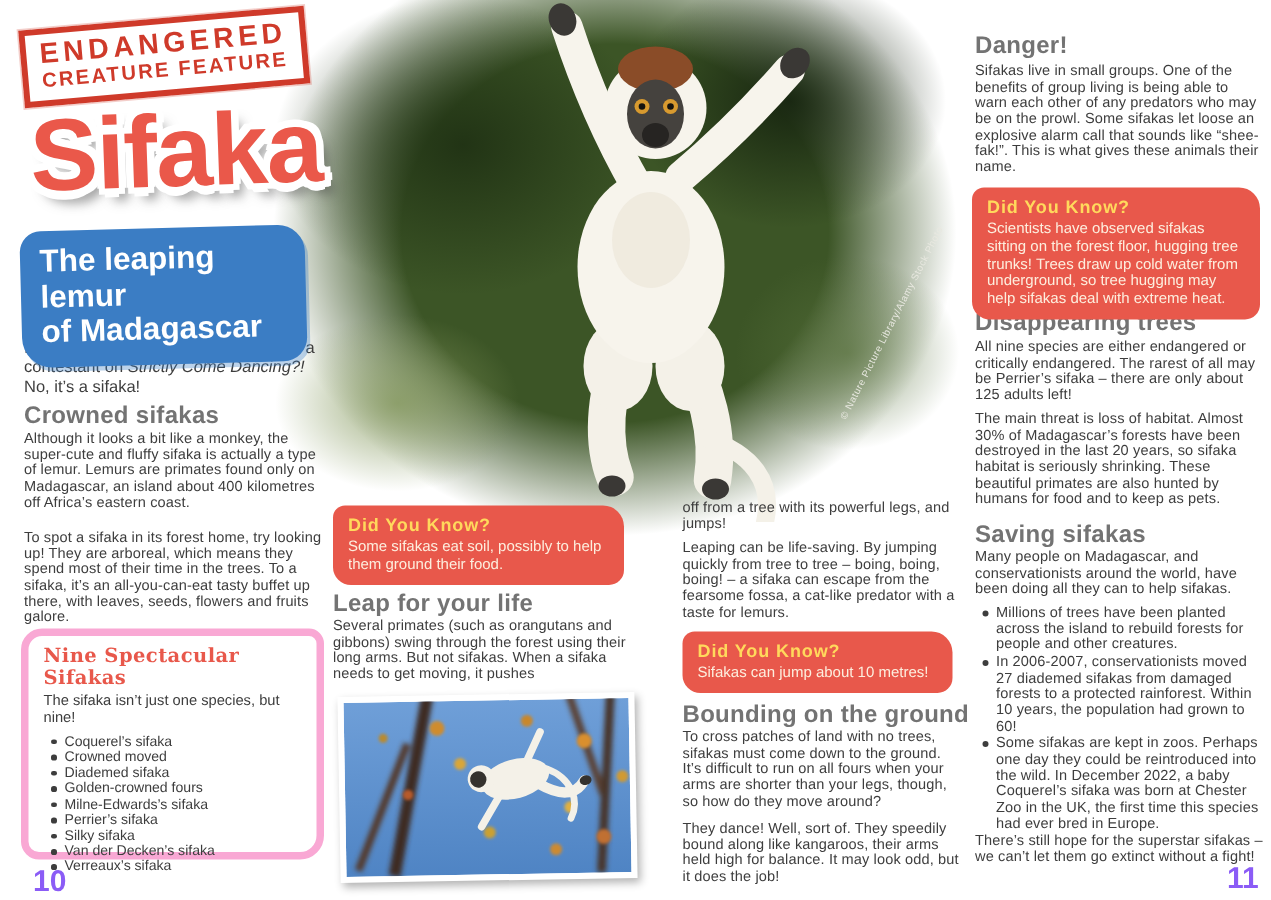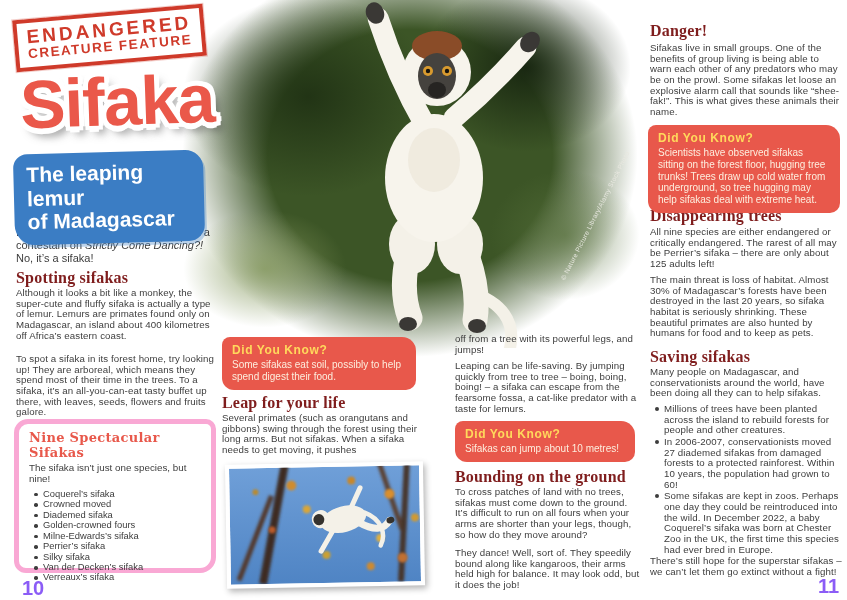--- a/index.html
+++ b/index.html
@@ -32,21 +32,21 @@
     left:14px; top:152px; z-index:4; transform:rotate(-1.5deg);
     background:#3b7dc4; color:#ffffff; padding:9px 13px 11px;
     border-radius:14px 18px 16px 20px; width:190px;
     font-size:21px; font-weight:bold; line-height:1.12;
     box-shadow:2px 3px 0 rgba(59,125,196,.35);
   }
 
   
   .body-txt { font-size:9.7px; line-height:1.1; color:#3d3d3d; letter-spacing:.1px; }
   .intro-txt { font-size:11px; line-height:1.2; color:#3d3d3d; }
-  h2.sec { font-size:16px; font-weight:bold; color:#7f1d1d; letter-spacing:.2px;font-family:Liberation Serif, serif; }
+  h2.sec { font-size:16px; font-weight:bold; color:#737373; letter-spacing:.2px; }
 
   
   .species-box {
     left:14px; top:419px; width:202px; height:154px; z-index:3;
     border:5px solid #f9a8d4; border-radius:14px 10px 16px 12px;
     background:#fff; padding:6px 8px 4px 10px;
   }
   .species-box h3 {
     font-family:"DejaVu Serif", serif; font-size:13px; font-weight:bold;
     color:#e8584b; margin-bottom:3px; letter-spacing:.3px;
@@ -138,21 +138,21 @@
 
 <div class="abs big-title">Sifaka</div>
 
 <div class="abs subtitle">
   <div>The leaping lemur</div>
   <div>of Madagascar</div>
 </div>
 
 <p class="abs intro-txt" style="left:16px; top:226px; width:200px; z-index:3;"><span>Is it a monkey? Is it a teddy bear? Is it a contestant on </span><span class="it">Strictly Come Dancing?!</span><span> No, it’s a sifaka!</span></p>
 
-<h2 class="abs sec" style="left:16px; top:269px; z-index:3;">Spotting sifakas</h2>
+<h2 class="abs sec" style="left:16px; top:269px; z-index:3;">Crowned sifakas</h2>
 <p class="abs body-txt" style="left:16px; top:288px; width:201px; z-index:3;">Although it looks a bit like a monkey, the super-cute and fluffy sifaka is actually a type of lemur. Lemurs are primates found only on Madagascar, an island about 400 kilometres off Africa’s eastern coast.</p>
 <p class="abs body-txt" style="left:16px; top:354px; width:201px; z-index:3;">To spot a sifaka in its forest home, try looking up! They are arboreal, which means they spend most of their time in the trees. To a sifaka, it’s an all-you-can-eat tasty buffet up there, with leaves, seeds, flowers and fruits galore.</p>
 
 <div class="abs species-box">
   <h3>Nine Spectacular Sifakas</h3>
   <p class="lead">The sifaka isn’t just one species, but nine!</p>
   <ul>
     <li>Coquerel’s sifaka</li>
     <li>Crowned moved</li>
     <li>Diademed sifaka</li>
@@ -162,21 +162,21 @@
     <li>Silky sifaka</li>
     <li>Van der Decken’s sifaka</li>
     <li>Verreaux’s sifaka</li>
   </ul>
 </div>
 
 <div class="abs pagenum" style="left:22px; top:577px;">10</div>
 
 <div class="abs dyk" style="left:222px; top:337px; width:194px;">
   <h4>Did You Know?</h4>
-  <p>Some sifakas eat soil, possibly to help spend digest their food.</p>
+  <p>Some sifakas eat soil, possibly to help them ground their food.</p>
 </div>
 
 <h2 class="abs sec" style="left:222px; top:394px; z-index:3;">Leap for your life</h2>
 <p class="abs body-txt" style="left:222px; top:413px; width:202px; z-index:3;">Several primates (such as orangutans and gibbons) swing through the forest using their long arms. But not sifakas. When a sifaka needs to get moving, it pushes</p>
 
 <div class="abs small-photo">
   <svg width="190" height="116" viewBox="0 0 190 116">
     <defs>
       <linearGradient id="sky" x1="0" y1="0" x2="0" y2="1">
         <stop offset="0" stop-color="#6f9fd8"></stop>

